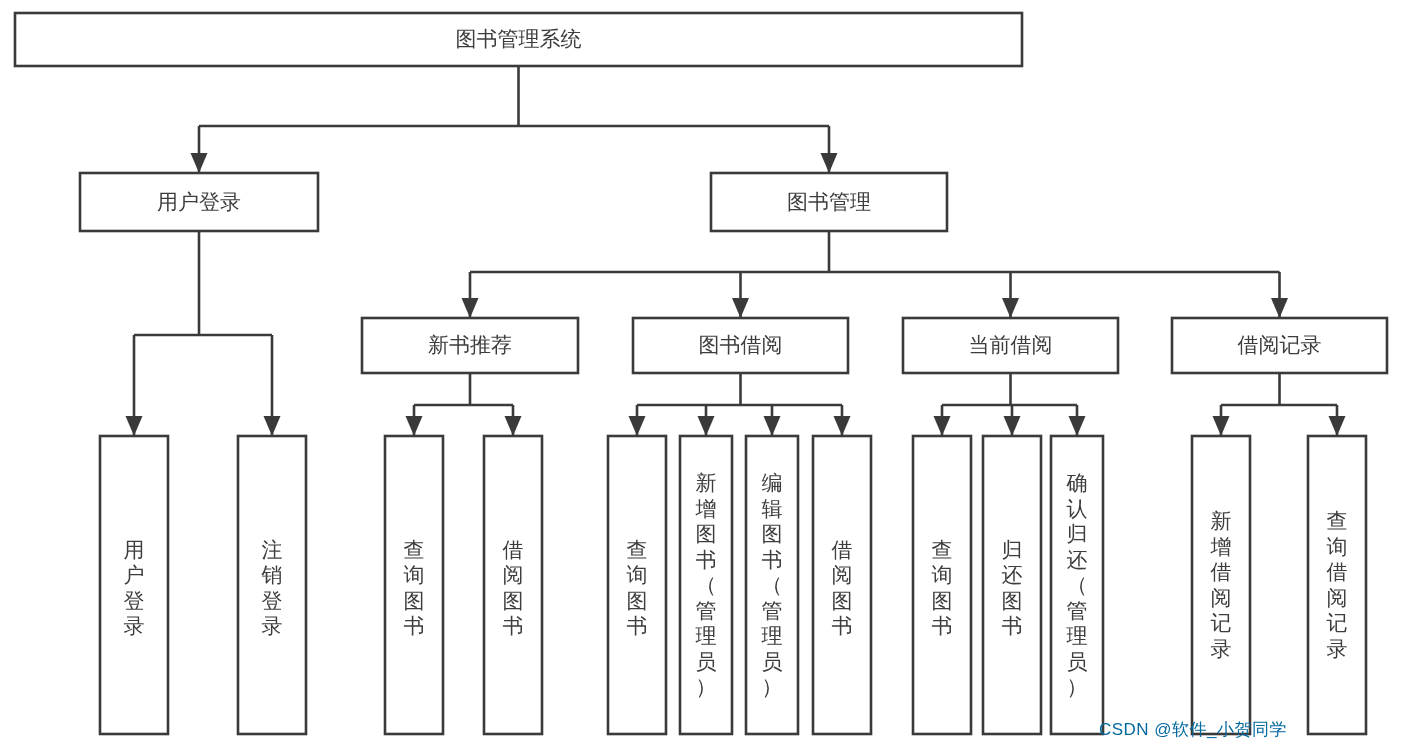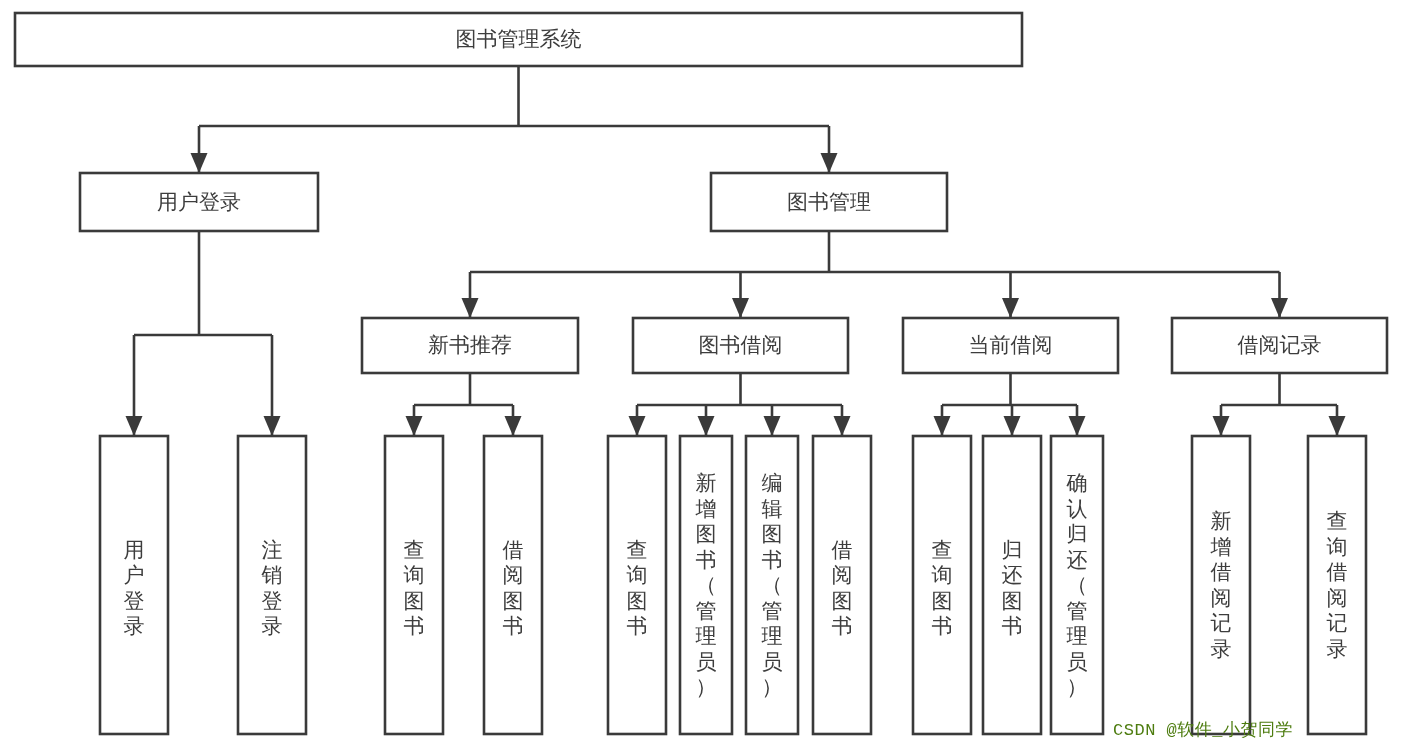--- a/index.html
+++ b/index.html
@@ -48,25 +48,25 @@
     dominant-baseline: middle;
   }
   .node-label-v {
     fill: #3d3d3d;
     font-family: "Liberation Sans", "DejaVu Sans", sans-serif;
     font-size: 21px;
     text-anchor: middle;
   }
   .watermark {
     position: absolute;
-    right: 10px;
+    right: 16px;
     bottom: 6px;
-    color: #4d7c0f;
+    color: #0369a1;
     font-size: 17px;
-    font-family: Liberation Mono, monospace;
+    font-family: Liberation Sans, sans-serif;
     letter-spacing: 0.5px;
     white-space: nowrap;
     pointer-events: none;
   }
 </style>
 </head>
 <body>
 
 <div id="diagram-root">
   <svg id="tree-svg" viewBox="0 0 1405 747">

